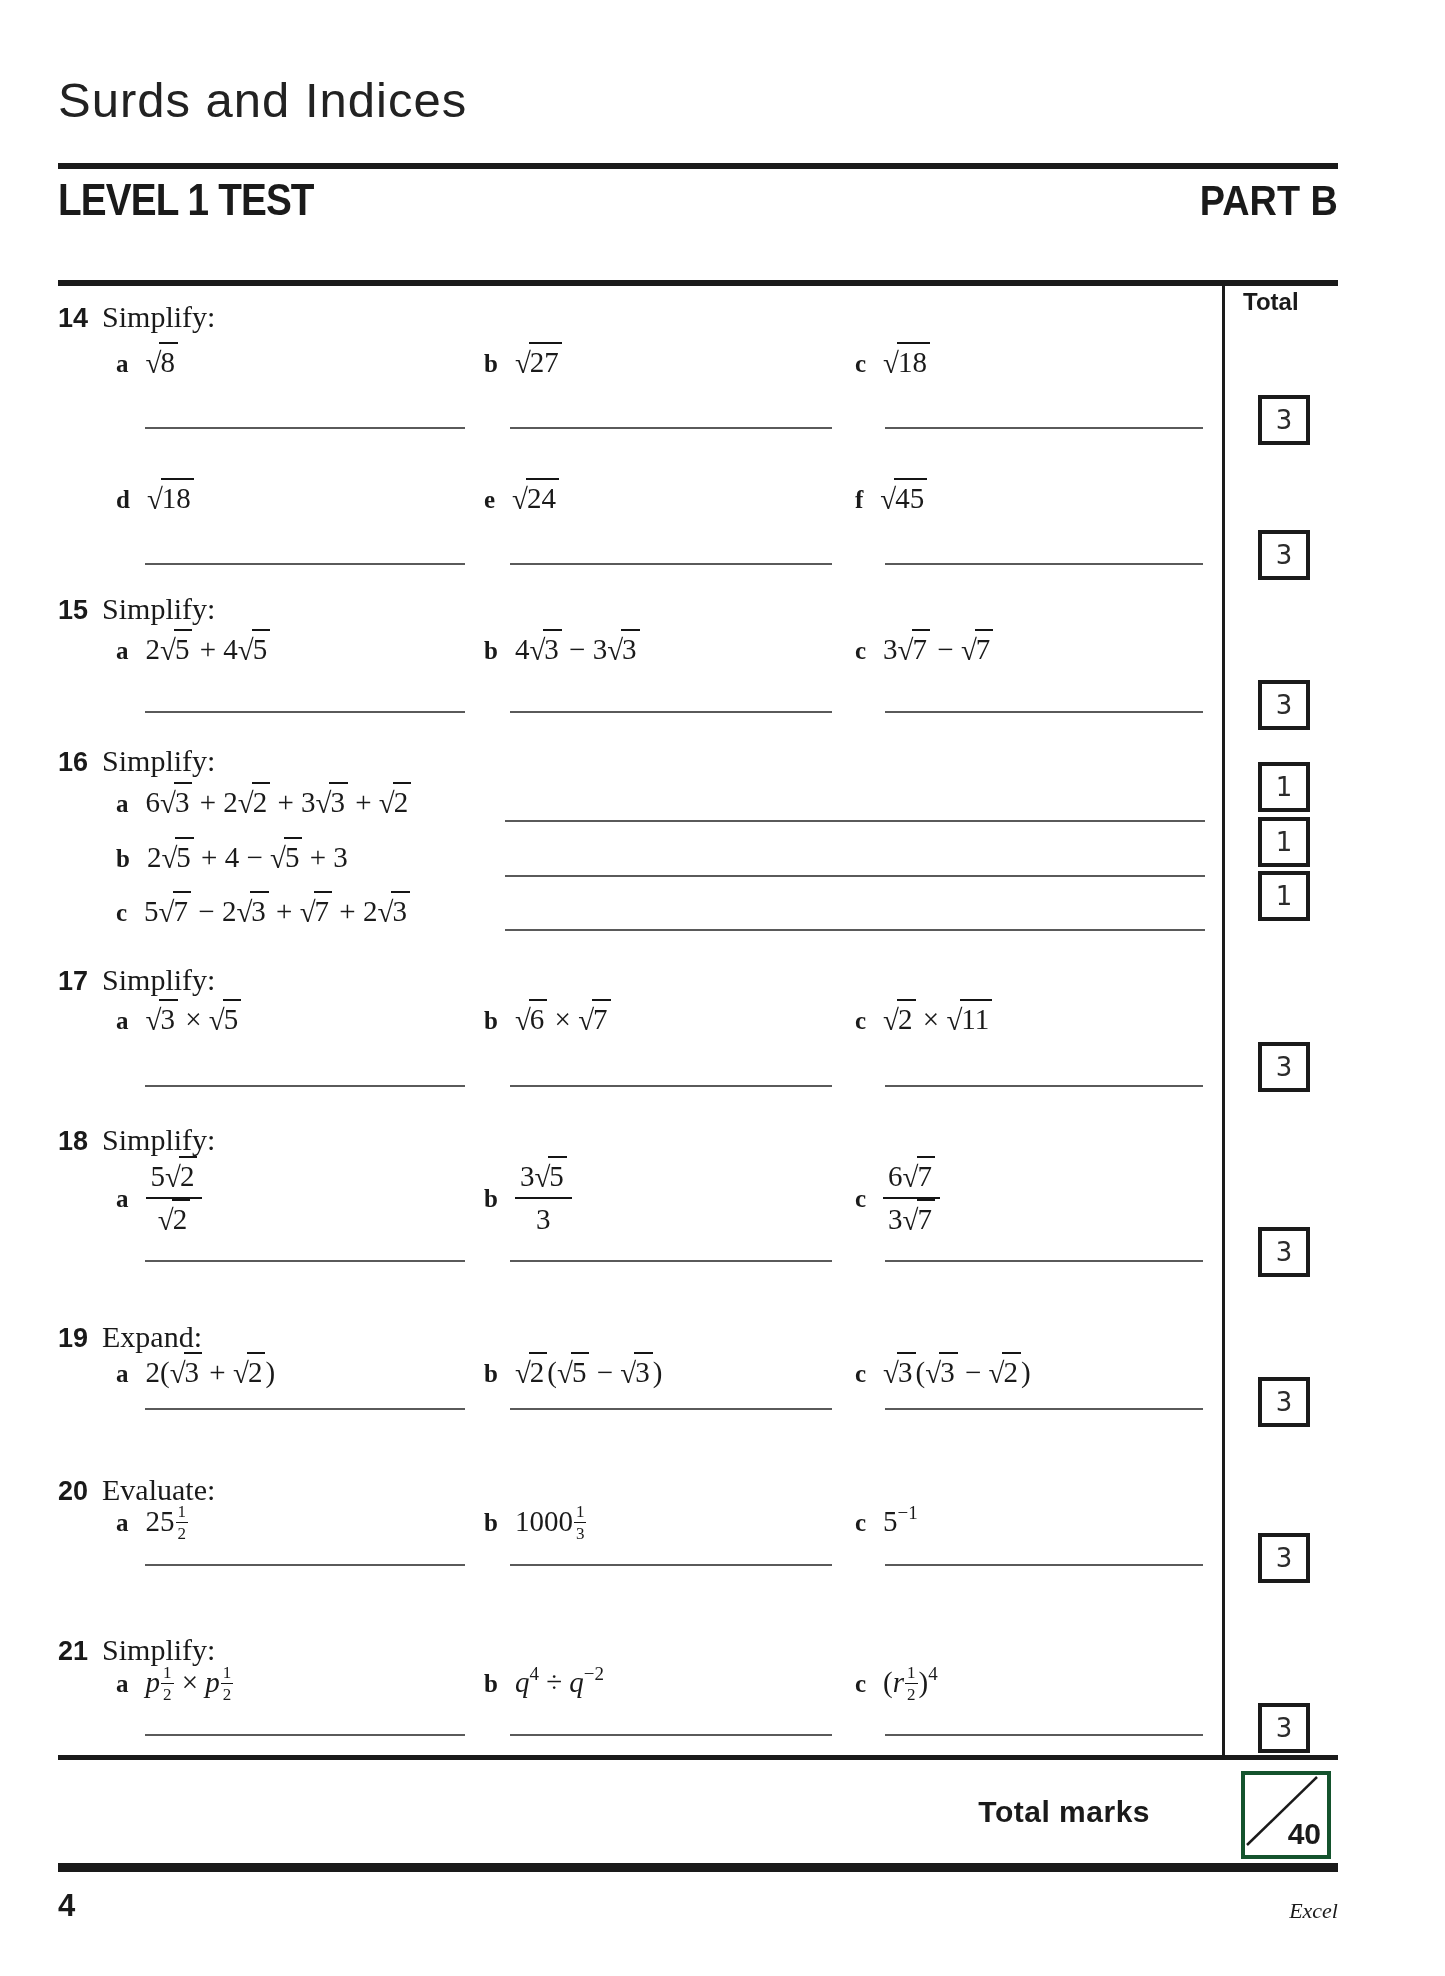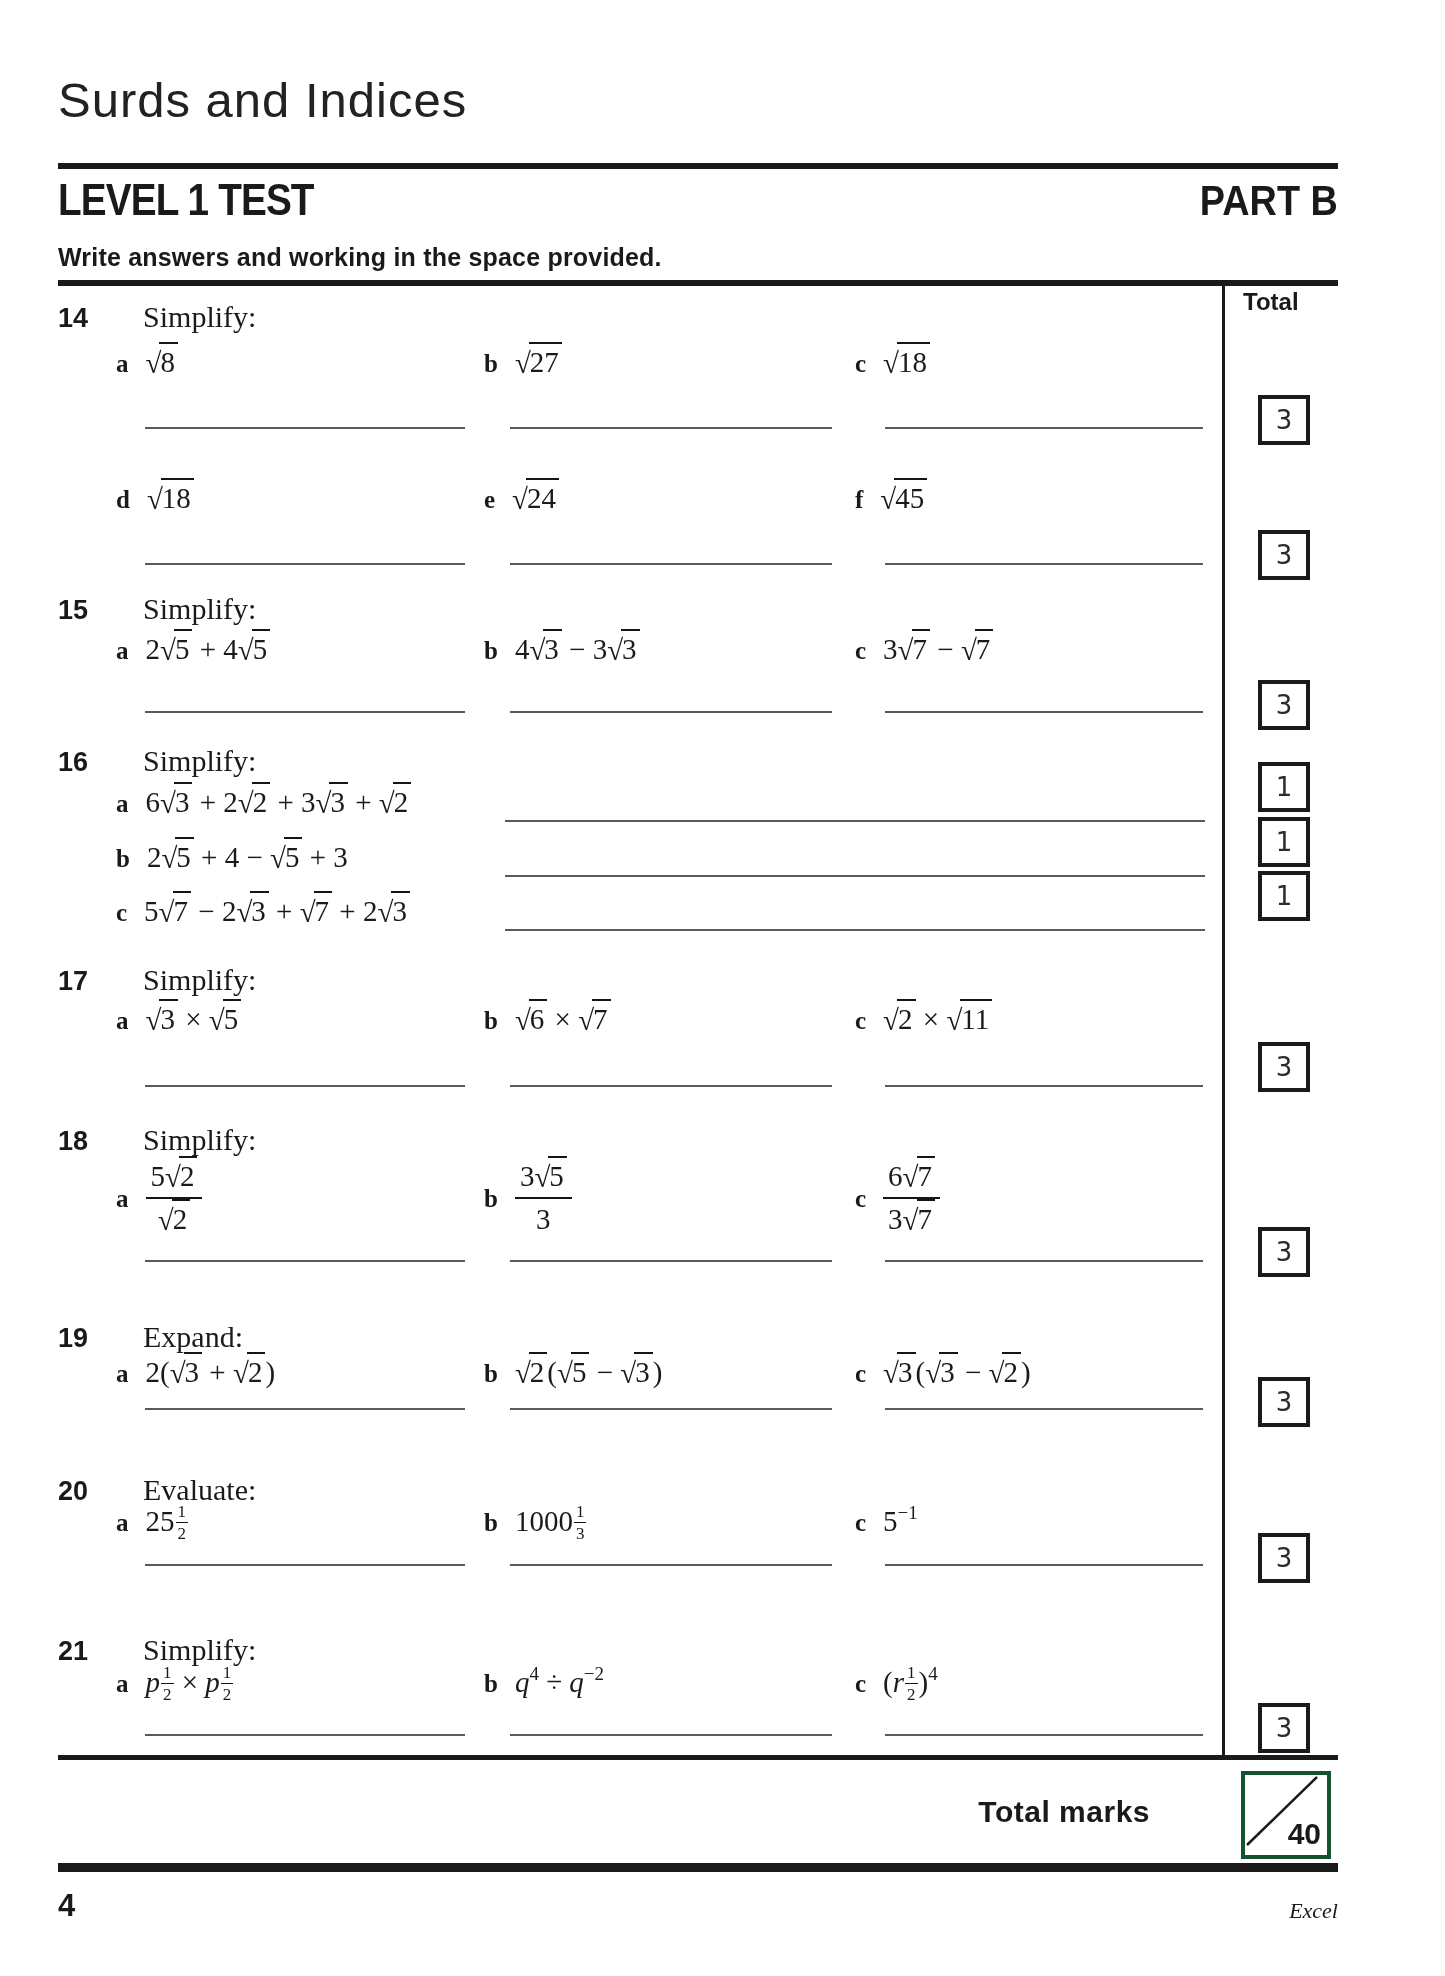--- a/index.html
+++ b/index.html
@@ -41,21 +41,21 @@
   #content-bottom-rule{left:58px;top:1755px;width:1280px;height:5px;}
   #marks-divider{left:1222px;top:286px;width:3px;height:1469px;background:#1a1a1a;}
   #marks-header{
     left:1243px;top:288px;
     font-family:"Liberation Sans", sans-serif;
     font-size:24px;font-weight:700;
   }
   
   .q-head{display:flex;align-items:baseline;gap:14px;left:58px;}
   .q-num{font-family:"Liberation Sans", sans-serif;font-size:27px;font-weight:700;}
-  .q-prompt{font-size:30px;margin-left:41px;}
+  .q-prompt{font-size:30px;}
   .part{display:flex;gap:17px;white-space:nowrap;}
   .part.base{align-items:baseline;}
   .part.mid{align-items:center;}
   .part-label{font-size:25px;font-weight:700;line-height:1;}
   .expr{font-size:29px;line-height:1.15;}
   .expr .var{font-style:italic;}
   .rad{white-space:nowrap;}
   .rsq{position:relative;top:1px;}
   .rtop{border-top:2.5px solid #151515;padding:2px 3px 0 1px;margin-left:-2px;}
   .frac{display:inline-flex;flex-direction:column;align-items:center;vertical-align:middle;}
@@ -105,21 +105,20 @@
 </style>
 </head>
 <body>
 
 <div id="page">
 
   <div class="abs" id="page-title">Surds and Indices</div>
   <div class="abs rule" id="title-rule"></div>
   <div class="abs" id="level-title">LEVEL 1 TEST</div>
   <div class="abs" id="part-label">PART B</div>
-  <div class="abs" id="instruction">Write answers and working in the space provided.</div>
 
   <div class="abs rule" id="content-top-rule"></div>
   <div class="abs" id="marks-divider"></div>
   <div class="abs" id="marks-header">Total</div>
   <div class="abs rule" id="content-bottom-rule"></div>
 
   <div id="questions-layer">
       <div>
         <div class="abs q-head" style="top: 300px;">
           <span class="q-num">14</span>

